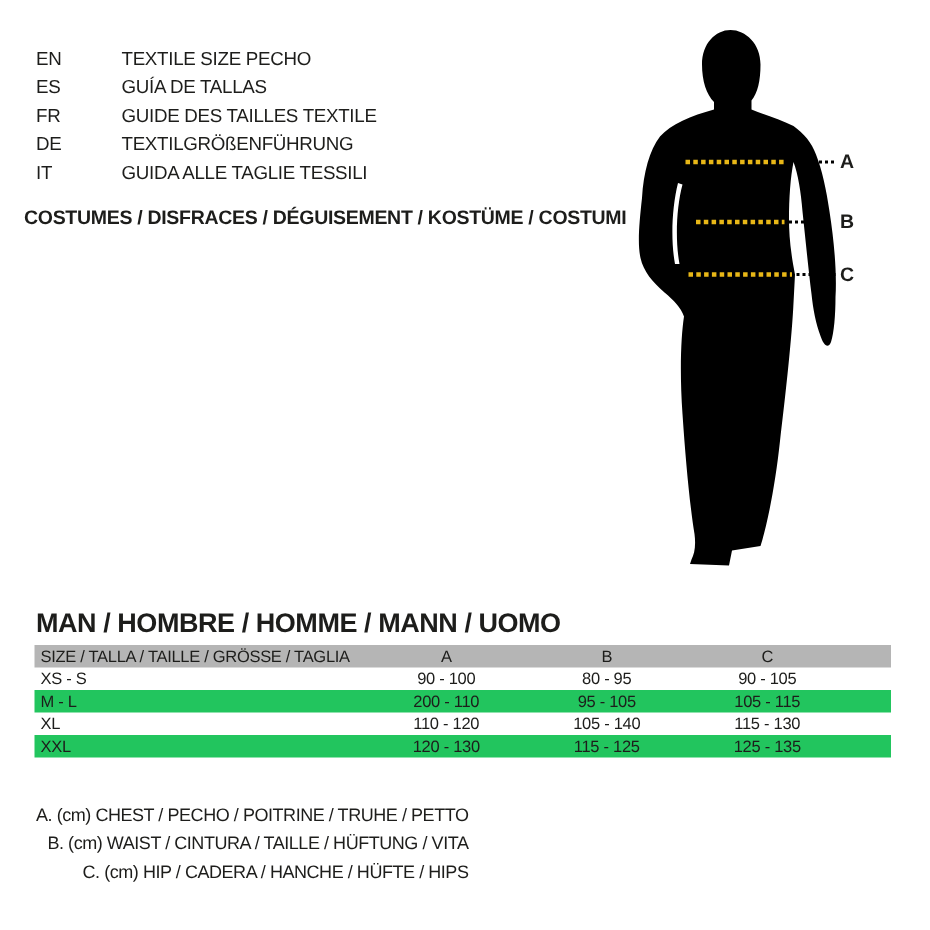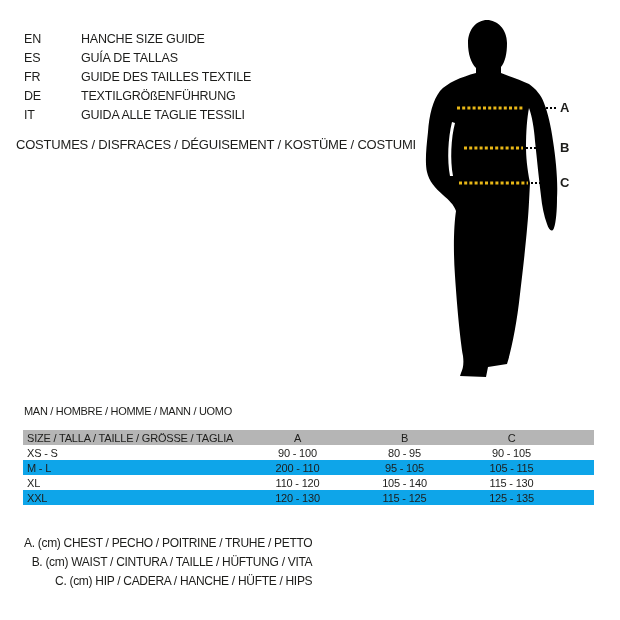--- a/index.html
+++ b/index.html
@@ -7,57 +7,58 @@
     width:620px;height:620px;background:#ffffff;position:relative;
     font-family:"Liberation Sans", sans-serif;color:#1d1d1b;overflow:hidden;
   }
   
   .lang-block{position:absolute;left:24px;top:29px;}
   .lang-row{display:flex;height:19.2px;align-items:center;gap:27px;}
   .lang-code{width:30px;font-size:12.5px;letter-spacing:-0.2px;}
   .lang-label{font-size:12.5px;letter-spacing:-0.2px;white-space:nowrap;}
   
   .category-title{
-    position:absolute;left:16px;top:137px;font-size:13px;font-weight:400;
+    position:absolute;left:16px;top:137px;font-size:13px;font-weight:700;
     letter-spacing:-0.2px;white-space:nowrap;
   }
   
   .figure-wrap{position:absolute;left:400px;top:10px;width:220px;height:390px;}
   .figure-wrap svg{position:absolute;left:0;top:0;}
   .marker-label{
     position:absolute;left:160px;font-size:13px;font-weight:700;line-height:16px;
   }
   .marker-label.a{top:90px;}
   .marker-label.b{top:130px;}
   .marker-label.c{top:165px;}
   
   .table-section-title{
-    position:absolute;left:24px;top:405px;font-size:11px;letter-spacing:-0.3px;
+    position:absolute;left:24px;top:405px;font-size:18px;letter-spacing:-0.3px;
     white-space:nowrap;
+    font-weight:bold;
   }
   .size-table{position:absolute;left:23px;top:430px;width:571px;}
   .t-row{display:grid;grid-template-columns:221px 107px 107px 107px 1fr;height:15px;}
   .t-row.header{background:#b5b5b5;}
-  .t-row.stripe{background:#0ea5e9;}
+  .t-row.stripe{background:#22c55e;}
   .t-cell{
     font-size:11px;letter-spacing:-0.2px;display:flex;align-items:center;
     justify-content:center;white-space:nowrap;overflow:hidden;
   }
   .t-cell.left{justify-content:flex-start;padding-left:4px;}
   
   .legend-block{position:absolute;left:24px;top:534px;text-align:right;}
   .legend-line{font-size:12px;line-height:19.2px;letter-spacing:-0.3px;white-space:nowrap;}
 </style>
 </head>
 <body>
 
 <div class="lang-block">
   <div class="lang-row">
     <span class="lang-code">EN</span>
-    <span class="lang-label">HANCHE SIZE GUIDE</span>
+    <span class="lang-label">TEXTILE SIZE PECHO</span>
   </div>
   <div class="lang-row">
     <span class="lang-code">ES</span>
     <span class="lang-label">GUÍA DE TALLAS</span>
   </div>
   <div class="lang-row">
     <span class="lang-code">FR</span>
     <span class="lang-label">GUIDE DES TAILLES TEXTILE</span>
   </div>
   <div class="lang-row">

